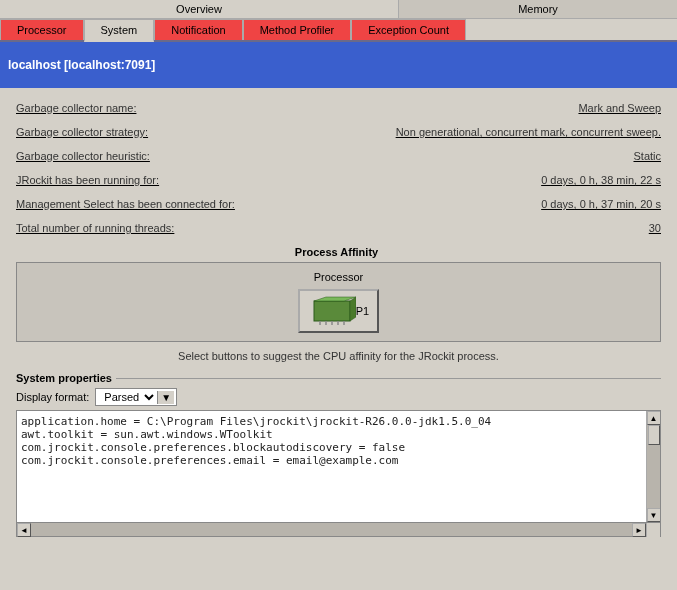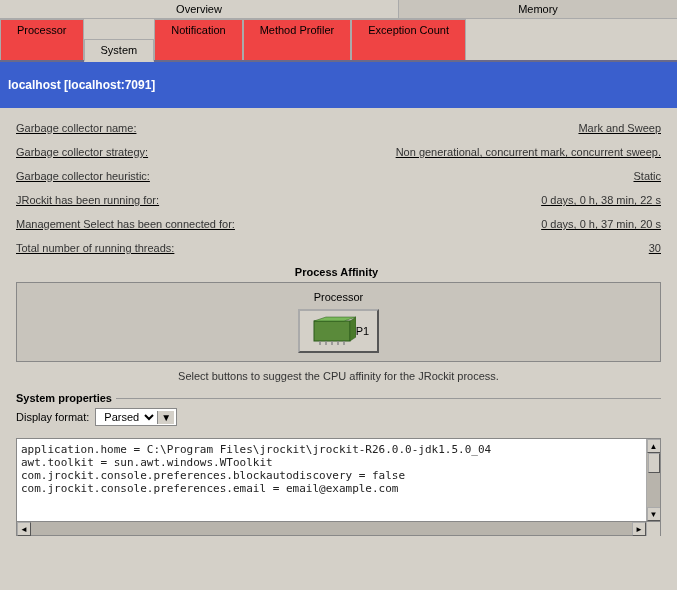--- a/index.html
+++ b/index.html
@@ -25,21 +25,20 @@
       background: #ef4444;
       cursor: pointer;
       font-size: 11px;
       white-space: nowrap;
     }
     .second-tab.active {
       background: #d4d0c8;
       border-bottom: 2px solid #d4d0c8;
       margin-bottom: -2px;
       font-weight: normal;
-      margin-top: 20px;
     }
 
     
     .server-bar {
       background: #3a5fcd;
       color: white;
       padding: 16px 8px;
       font-size: 12px;
       font-weight: bold;
     }
@@ -133,21 +132,21 @@
     }
     .sys-props-line {
       flex: 1;
       height: 1px;
       background: #999;
     }
     .format-row {
       display: flex;
       align-items: center;
       gap: 6px;
-      margin-bottom: 12px;
+      margin-bottom: 4px;
     }
     .format-label {
       font-size: 11px;
     }
     .format-select-wrapper {
       display: flex;
       align-items: center;
       border: 1px solid #888;
       background: white;
       padding: 1px 2px;
@@ -166,21 +165,21 @@
       padding: 1px 3px;
       cursor: pointer;
       font-size: 10px;
     }
 
     
     .props-scroll-container {
       display: flex;
       border: 1px solid #888;
       background: white;
-      height: 84px;
+      height: 113px;
       overflow: hidden;
       justify-content: space-between;
     }
     .props-text {
       flex: 1;
       font-family: monospace;
       font-size: 11px;
       padding: 4px;
       overflow-y: hidden;
       white-space: pre;

